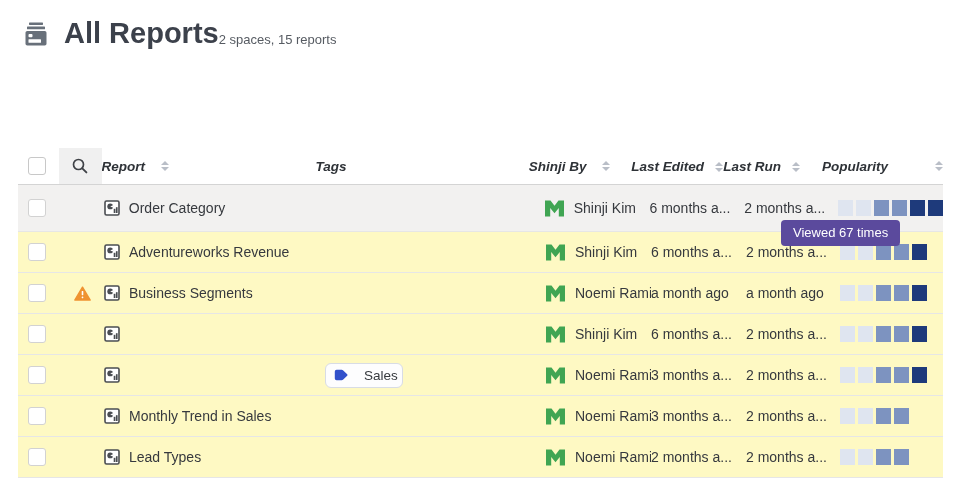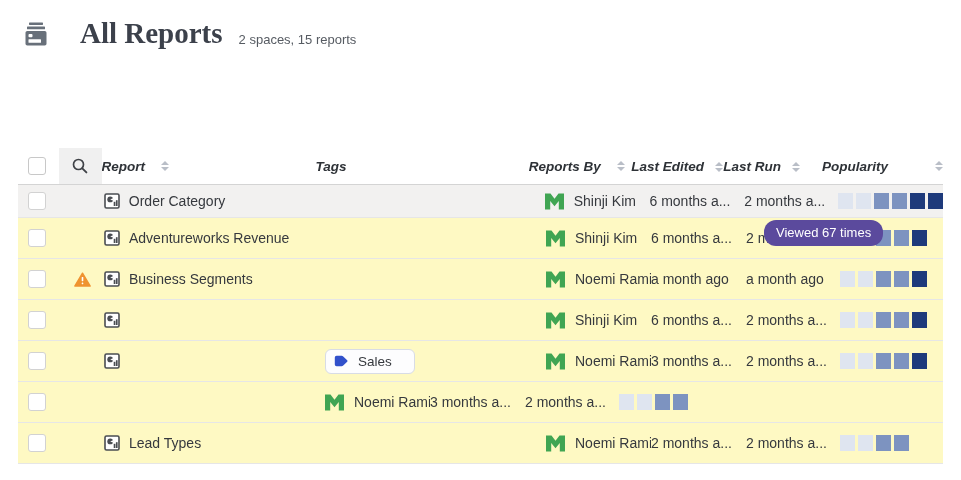--- a/index.html
+++ b/index.html
@@ -6,36 +6,36 @@
   html,body { margin:0; padding:0; }
   body {
     width:961px; height:480px; position:relative; overflow:hidden;
     background:#ffffff; font-family:"Liberation Sans", sans-serif;
     color:#3a3d42;
   }
 
   
   .page-header { display:flex; align-items:center; padding:16px 0 0 22px; height:52px; }
   .hicon { width:28px; height:28px; margin-right:14px; flex:0 0 auto; }
-  .page-title { font-size:29px; font-weight:bold; color:#3c414b; margin:16px; line-height:1.1;font-family:Liberation Serif, serif; }
+  .page-title { font-size:29px; font-weight:bold; color:#3c414b; margin:0; line-height:1.1; }
   .page-subtitle { font-size:13px; color:#565b62; align-self:flex-end; padding-bottom:5px; }
 
   
   .table { position:absolute; left:18px; right:18px; top:148px; }
   .thead {
     display:flex; align-items:center; height:37px;
     border-bottom:1px solid #d4d4d4;
     font-size:13.5px; font-weight:bold; color:#2e3237;font-style:italic;
   }
   .tr {
     display:flex; align-items:center; height:41px;
     border-bottom:1px solid #e6e6e6; font-size:14px; color:#36393e;
     background:#fef9c3;
   }
-  .tr.selected { background:var(--selected-row-bg,#f2f1f0); height:33px; }
+  .tr.selected { background:var(--selected-row-bg,#f2f1f0); height:47px; }
 
   
   .c-check   { width:42px; padding-left:10px; display:flex; align-items:center; }
   .c-status  { width:44px; display:flex; align-items:center; justify-content:center; }
   .c-report  { width:221px; display:flex; align-items:center; gap:9px; overflow:hidden; }
   .c-tags    { width:215px; display:flex; align-items:center; gap:6px; }
   .c-created { width:111px; display:flex; align-items:center; gap:9px; padding-left:5px; overflow:hidden; }
   .c-edited  { width:95px; }
   .c-run     { width:102px; }
   .c-pop     { flex:1; display:flex; align-items:center;gap:40px; }
@@ -53,36 +53,36 @@
   .sort .up   { border-bottom:4px solid #b9bec7; }
   .sort .down { border-top:4px solid #b9bec7; }
 
   .ricon { width:16px; height:16px; flex:0 0 auto; }
   .warn  { width:17px; height:15px; visibility:hidden; }
   .avatar { width:21px; height:17px; flex:0 0 auto; }
   .rname { white-space:nowrap; cursor:pointer; }
   .cname { white-space:nowrap; }
 
   .tag-pill {
-    display:inline-flex; align-items:center; gap:10px;
+    display:inline-flex; align-items:center; gap:16px;
     border:1px solid #d8dce5; border-radius:6px; background:#fdfdfe;
-    padding:4px 22px 4px 8px; font-size:13.5px; color:#36393e; cursor:pointer;
+    padding:4px 4px 4px 8px; font-size:13.5px; color:#36393e; cursor:pointer;
   }
   .tag-ic { width:14px; height:12px; }
 
   .bars { display:flex; gap:3px; margin-left:-8px; }
   .seg { width:15px; height:16px; display:inline-block; cursor:pointer; }
   .seg.l1 { background:var(--pop-light,#dfe5f0); }
   .seg.l2 { background:var(--pop-medium,#7d93c0); }
   .seg.l3 { background:var(--pop-dark,#1e3a7b); }
 
   .tooltip {
-    position:absolute; left:764px; top:220px; z-index:10;
+    position:absolute; left:781px; top:220px; z-index:10;
     background:var(--tooltip-bg,#5b4a9d); color:#fff;
-    font-size:13px; padding:5px 12px 6px; border-radius:12px; white-space:nowrap;
+    font-size:13px; padding:5px 12px 6px; border-radius:4px; white-space:nowrap;
   }
 </style>
 </head>
 <body>
 
 <div class="page-header">
   <svg class="hicon" viewBox="0 0 28 28" aria-hidden="true">
     <g fill="#68707a">
       <rect x="7" y="2.5" width="14" height="2.4" rx="0.6"></rect>
       <rect x="5" y="6.5" width="18" height="2.8" rx="0.6"></rect>
@@ -110,21 +110,21 @@
       <span>Report</span>
       <span class="sort">
           <i class="up"></i>
           <i class="down"></i>
         </span>
     </div>
     <div class="c-tags">
       <span>Tags</span>
     </div>
     <div class="c-created">
-      <span>Reports By</span>
+      <span>Shinji By</span>
       <span class="sort">
           <i class="up"></i>
           <i class="down"></i>
         </span>
     </div>
     <div class="c-edited">
       <span>Last Edited</span>
       <span class="sort" style="vertical-align:middle;display:inline-flex;flex-direction:column;gap:2px;">
           <i class="up"></i>
           <i class="down"></i>
@@ -361,20 +361,30 @@
     <div class="c-check">
       <span class="checkbox"></span>
     </div>
     <div class="c-status">
       <svg class="warn" viewBox="0 0 18 16" aria-hidden="true" style="visibility: hidden;">
         <path d="M9 1.2 L17.2 15 H0.8 Z" fill="var(--warning-orange,#ef9330)" stroke="var(--warning-orange,#ef9330)" stroke-width="1.5" stroke-linejoin="round"></path>
         <rect x="8.15" y="5.2" width="1.7" height="4.7" rx="0.5" fill="#fff"></rect>
         <rect x="8.15" y="11.3" width="1.7" height="1.7" rx="0.5" fill="#fff"></rect>
       </svg>
     </div>
+    <div class="c-report">
+      <svg class="ricon" viewBox="0 0 16 16" aria-hidden="true">
+        <rect x="1" y="1" width="14" height="14" rx="1.5" fill="#fff" stroke="#4a4d52" stroke-width="1.6"></rect>
+        <circle cx="6.2" cy="6.4" r="2.9" fill="#4a4d52"></circle>
+        <path d="M6.2 6.4 L9.4 5.1 L9.4 7.7 Z" fill="#fff"></path>
+        <rect x="9.7" y="8.8" width="1.7" height="4.2" fill="#4a4d52"></rect>
+        <rect x="11.9" y="7.2" width="1.7" height="5.8" fill="#4a4d52"></rect>
+      </svg>
+      <span class="rname">Monthly Trend in Sales</span>
+    </div>
     <div class="c-tags"></div>
     <div class="c-created">
       <svg class="avatar" viewBox="0 0 20 17" aria-hidden="true">
         <polygon points="0.5,16.5 0.5,0.5 6,0.5 10,5.8 14,0.5 19.5,0.5 19.5,16.5 14.3,16.5 14.3,8 10,13.3 5.7,8 5.7,16.5" fill="var(--avatar-green,#40a553)"></polygon>
       </svg>
       <span class="cname">Noemi Rami</span>
     </div>
     <div class="c-edited"><span class="etext">3 months a...</span></div>
     <div class="c-run"><span class="rtext">2 months a...</span></div>
     <div class="c-pop">

